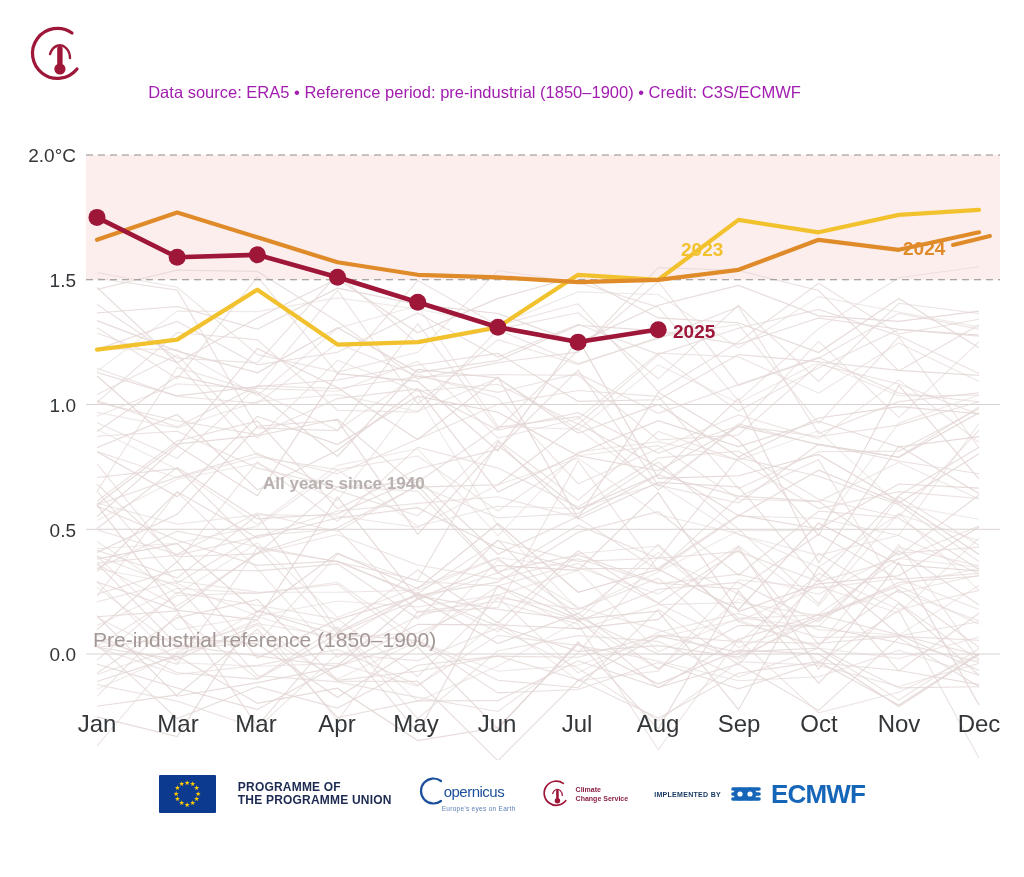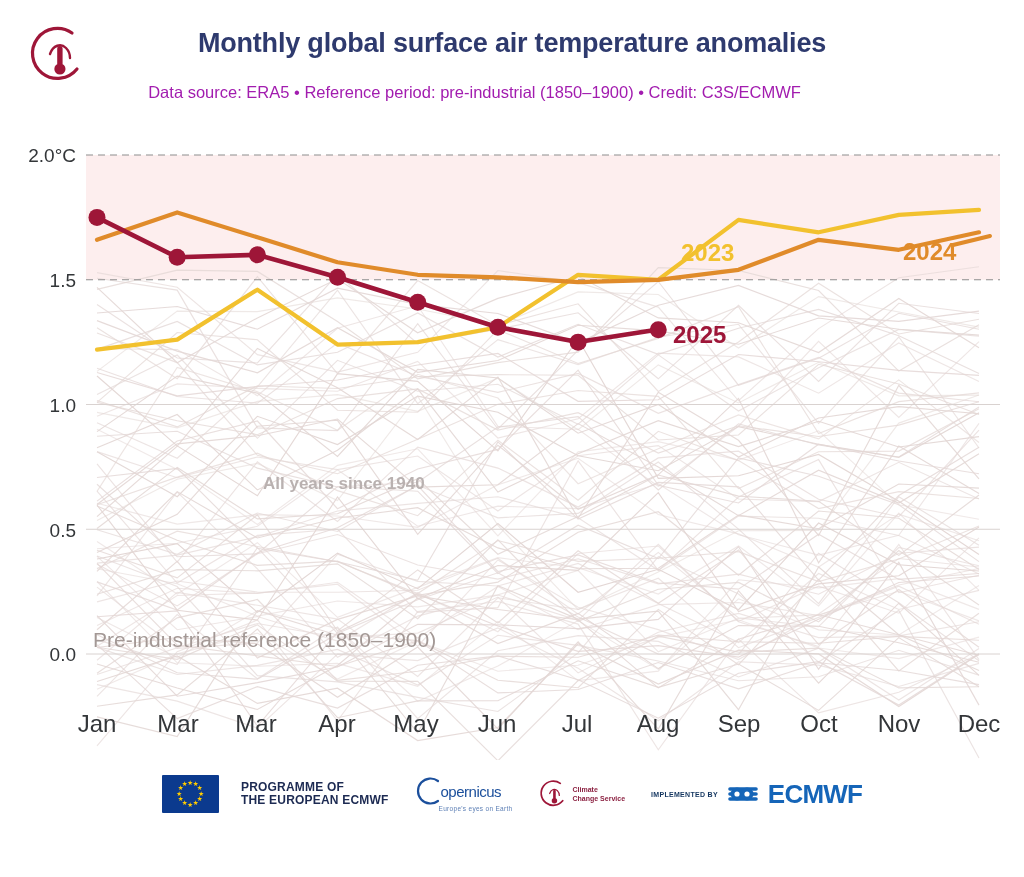--- a/index.html
+++ b/index.html
@@ -35,21 +35,21 @@
   }
   .xlabel {
     position: absolute; text-align: center; width: 70px;
     font-size: 24px; color: #333639; top: 710px;
   }
   .ann {
     position: absolute; font-weight: bold; font-size: 16px;
   }
   .ann-allyears { color: #b9b1b0; left: 263px; top: 474px; font-size: 17px; }
   .ann-preind { color: #a39895; left: 93px; top: 628px; font-size: 21px; font-weight: normal; }
-  .series-label { position: absolute; font-weight: bold; font-size: 24px; }
+  .series-label { position: absolute; font-weight: bold; font-size: 19px; }
   .label-2023 { color: #f2c12e; left: 681px; top: 239px; }
   .label-2024 { color: #e08b2a; left: 903px; top: 238px; }
   .label-2025 { color: #9e1638; left: 673px; top: 321px; }
 
   
   .footer { position: absolute; left: 0; top: 775px; width: 1024px; height: 70px; }
   .f-row { position: absolute; left: 0; top: 0; width: 1024px;
            display: flex; align-items: center; justify-content: center; gap: 26px; }
   .eu-flag { width: 57px; height: 38px; background: #0b3a8e; position: relative; border-radius: 1px; }
   .eu-star { position: absolute; color: #ffcc00; font-size: 6.5px; line-height: 6.5px; }
@@ -72,21 +72,20 @@
 
   <div class="header">
     <div class="logo-mark">
       <svg width="62" height="62" viewBox="0 0 62 62">
         <path d="M44,9 A25,25 0 1,0 49,45" fill="none" stroke="#9e1638" stroke-width="3.2" stroke-linecap="round"></path>
         <path d="M22,30 C25,21 33,19 38,24 C41,27 42,31 42,34" fill="none" stroke="#9e1638" stroke-width="2.4" stroke-linecap="round"></path>
         <rect x="29.2" y="22" width="5.4" height="20" rx="2.7" fill="#9e1638"></rect>
         <circle cx="31.9" cy="45" r="5.6" fill="#9e1638"></circle>
       </svg>
     </div>
-    <div class="title">Monthly global surface air temperature anomalies</div>
     <div class="subtitle">Data source: ERA5 • Reference period: pre-industrial (1850–1900) • Credit: C3S/ECMWF</div>
   </div>
 
   <div class="plot">
 
     <svg id="chart-svg" width="1024" height="760">
 
       <rect id="hl-band" x="86" y="155" width="914" height="124.75" fill="#fdeeee"></rect>
 
       <g id="bg-lines">
@@ -249,21 +248,21 @@
             <span class="eu-star" style="left: 30.8px; top: 25.3263px;">★</span>
             <span class="eu-star" style="left: 25.3px; top: 26.8px;">★</span>
             <span class="eu-star" style="left: 19.8px; top: 25.3263px;">★</span>
             <span class="eu-star" style="left: 15.7737px; top: 21.3px;">★</span>
             <span class="eu-star" style="left: 14.3px; top: 15.8px;">★</span>
             <span class="eu-star" style="left: 15.7737px; top: 10.3px;">★</span>
             <span class="eu-star" style="left: 19.8px; top: 6.27372px;">★</span>
           </div>
         <div class="eu-text">
           <div>PROGRAMME OF</div>
-          <div>THE EUROPEAN ECMWF</div>
+          <div>THE PROGRAMME UNION</div>
         </div>
       </div>
 
       <div class="copernicus">
         <div style="display:flex; align-items:center;">
           <svg width="26" height="30" viewBox="0 0 26 30">
             <path d="M23,5 A12.5,12.5 0 1,0 23,25" fill="none" stroke="#1b4f9c" stroke-width="2.2" stroke-linecap="round"></path>
           </svg>
           <span class="cop-word">opernicus</span>
         </div>

